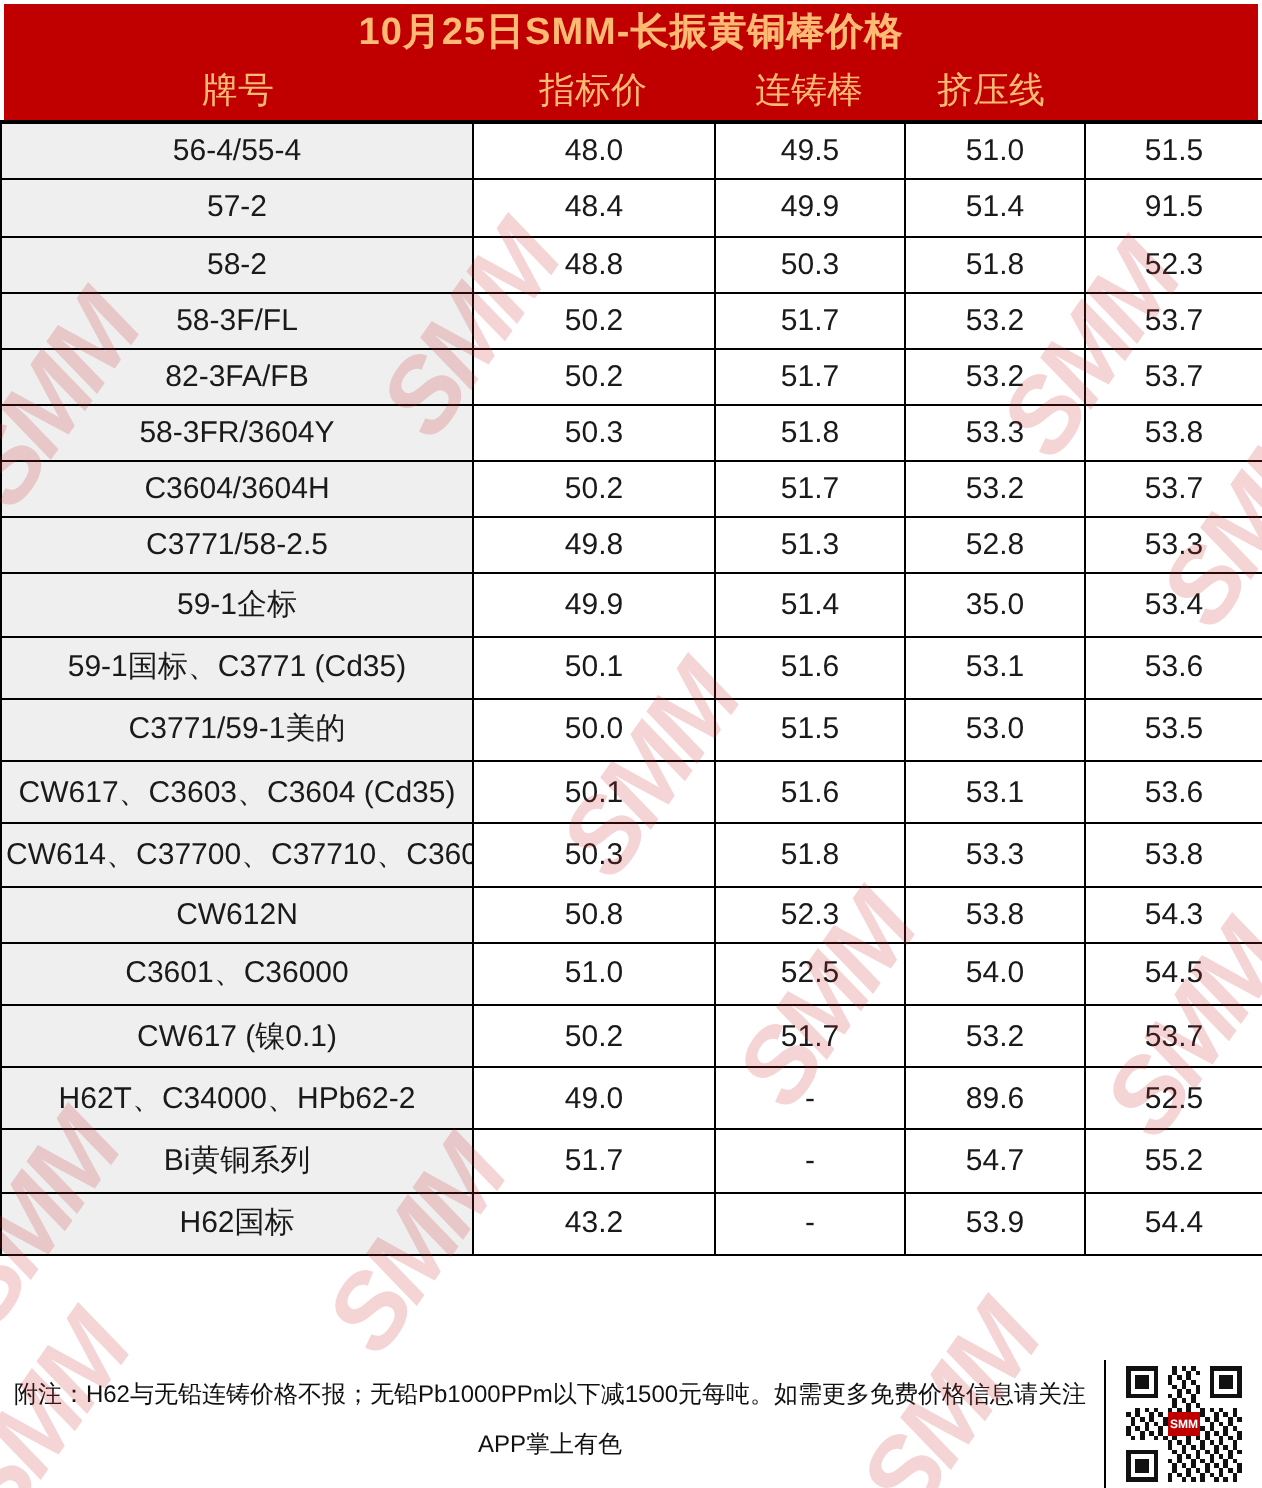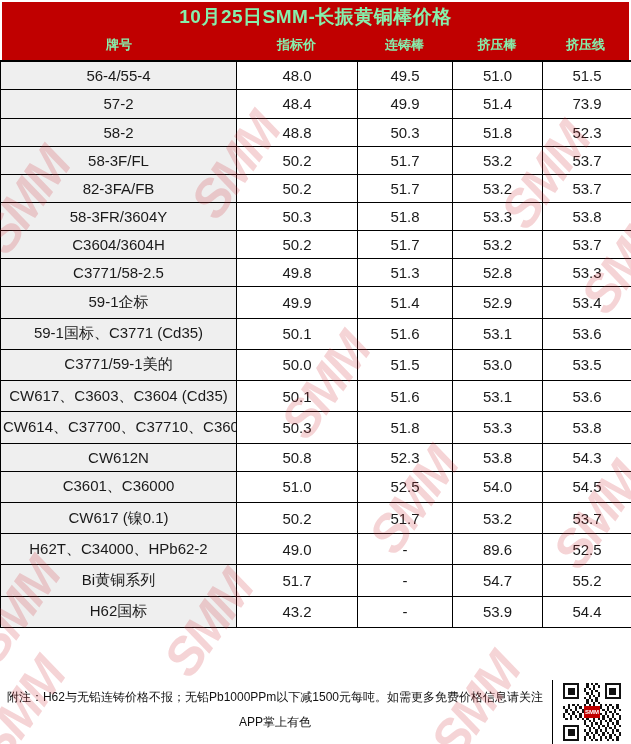--- a/index.html
+++ b/index.html
@@ -1,22 +1,22 @@
 <!DOCTYPE html>
 <html><head>
 <meta charset="utf-8">
 <style>
   html,body{margin:0;padding:0;}
   body{width:631px;height:744px;font-family:"Liberation Sans","DejaVu Sans",sans-serif;}
   .sheet{position:relative;width:631px;height:744px;background:#ffffff;overflow:hidden;}
 
   
-  .header-block{position:absolute;left:2px;top:2px;width:627px;height:58px;background:#c00000;color:#86efac;}
+  .header-block{position:absolute;left:2px;top:2px;width:627px;height:58px;background:#c00000;color:#fdba74;}
   .title{height:28px;line-height:30px;text-align:center;font-size:19px;font-weight:bold;letter-spacing:0.5px;}
-  .col-headers{display:flex;height:29px;align-items:center;font-size:13px;font-weight:bold;}
+  .col-headers{display:flex;height:29px;align-items:center;font-size:18px;font-weight:normal;}
   .col-headers span{display:block;text-align:center;}
   .ch0{width:234px}.ch1{width:121px}.ch2{width:95px}.ch3{width:90px}.ch4{width:87px}
 
   
   table.price{position:absolute;left:0;top:60px;width:631px;height:568px;border-collapse:collapse;table-layout:fixed;}
   table.price td{border:1px solid #000;text-align:center;vertical-align:middle;font-size:15px;color:#1a1a1a;padding:0 2px;overflow:hidden;white-space:nowrap;background:#ffffff;}
   table.price td.brand{background:#efefef;}
   table.price tr:first-child td{border-top:2px solid #000;}
 
   
@@ -36,21 +36,20 @@
 <body>
 
 <div class="sheet">
 
   <div class="header-block">
     <div class="title">10月25日SMM-长振黄铜棒价格</div>
     <div class="col-headers">
       <span class="ch0">牌号</span>
       <span class="ch1">指标价</span>
       <span class="ch2">连铸棒</span>
-      <span class="ch3">挤压棒</span>
       <span class="ch4">挤压线</span>
     </div>
   </div>
 
   <table class="price">
     <colgroup>
       <col style="width:236px">
         <col style="width:121px">
         <col style="width:95px">
         <col style="width:90px">
@@ -62,21 +61,21 @@
           <td>48.0</td>
           <td>49.5</td>
           <td>51.0</td>
           <td>51.5</td>
         </tr>
         <tr>
           <td class="brand">57-2</td>
           <td>48.4</td>
           <td>49.9</td>
           <td>51.4</td>
-          <td>73.9</td>
+          <td>91.5</td>
         </tr>
         <tr>
           <td class="brand">58-2</td>
           <td>48.8</td>
           <td>50.3</td>
           <td>51.8</td>
           <td>52.3</td>
         </tr>
         <tr>
           <td class="brand">58-3F/FL</td>
@@ -110,21 +109,21 @@
           <td class="brand">C3771/58-2.5</td>
           <td>49.8</td>
           <td>51.3</td>
           <td>52.8</td>
           <td>53.3</td>
         </tr>
         <tr>
           <td class="brand">59-1企标</td>
           <td>49.9</td>
           <td>51.4</td>
-          <td>52.9</td>
+          <td>35.0</td>
           <td>53.4</td>
         </tr>
         <tr>
           <td class="brand">59-1国标、C3771 (Cd35)</td>
           <td>50.1</td>
           <td>51.6</td>
           <td>53.1</td>
           <td>53.6</td>
         </tr>
         <tr>

